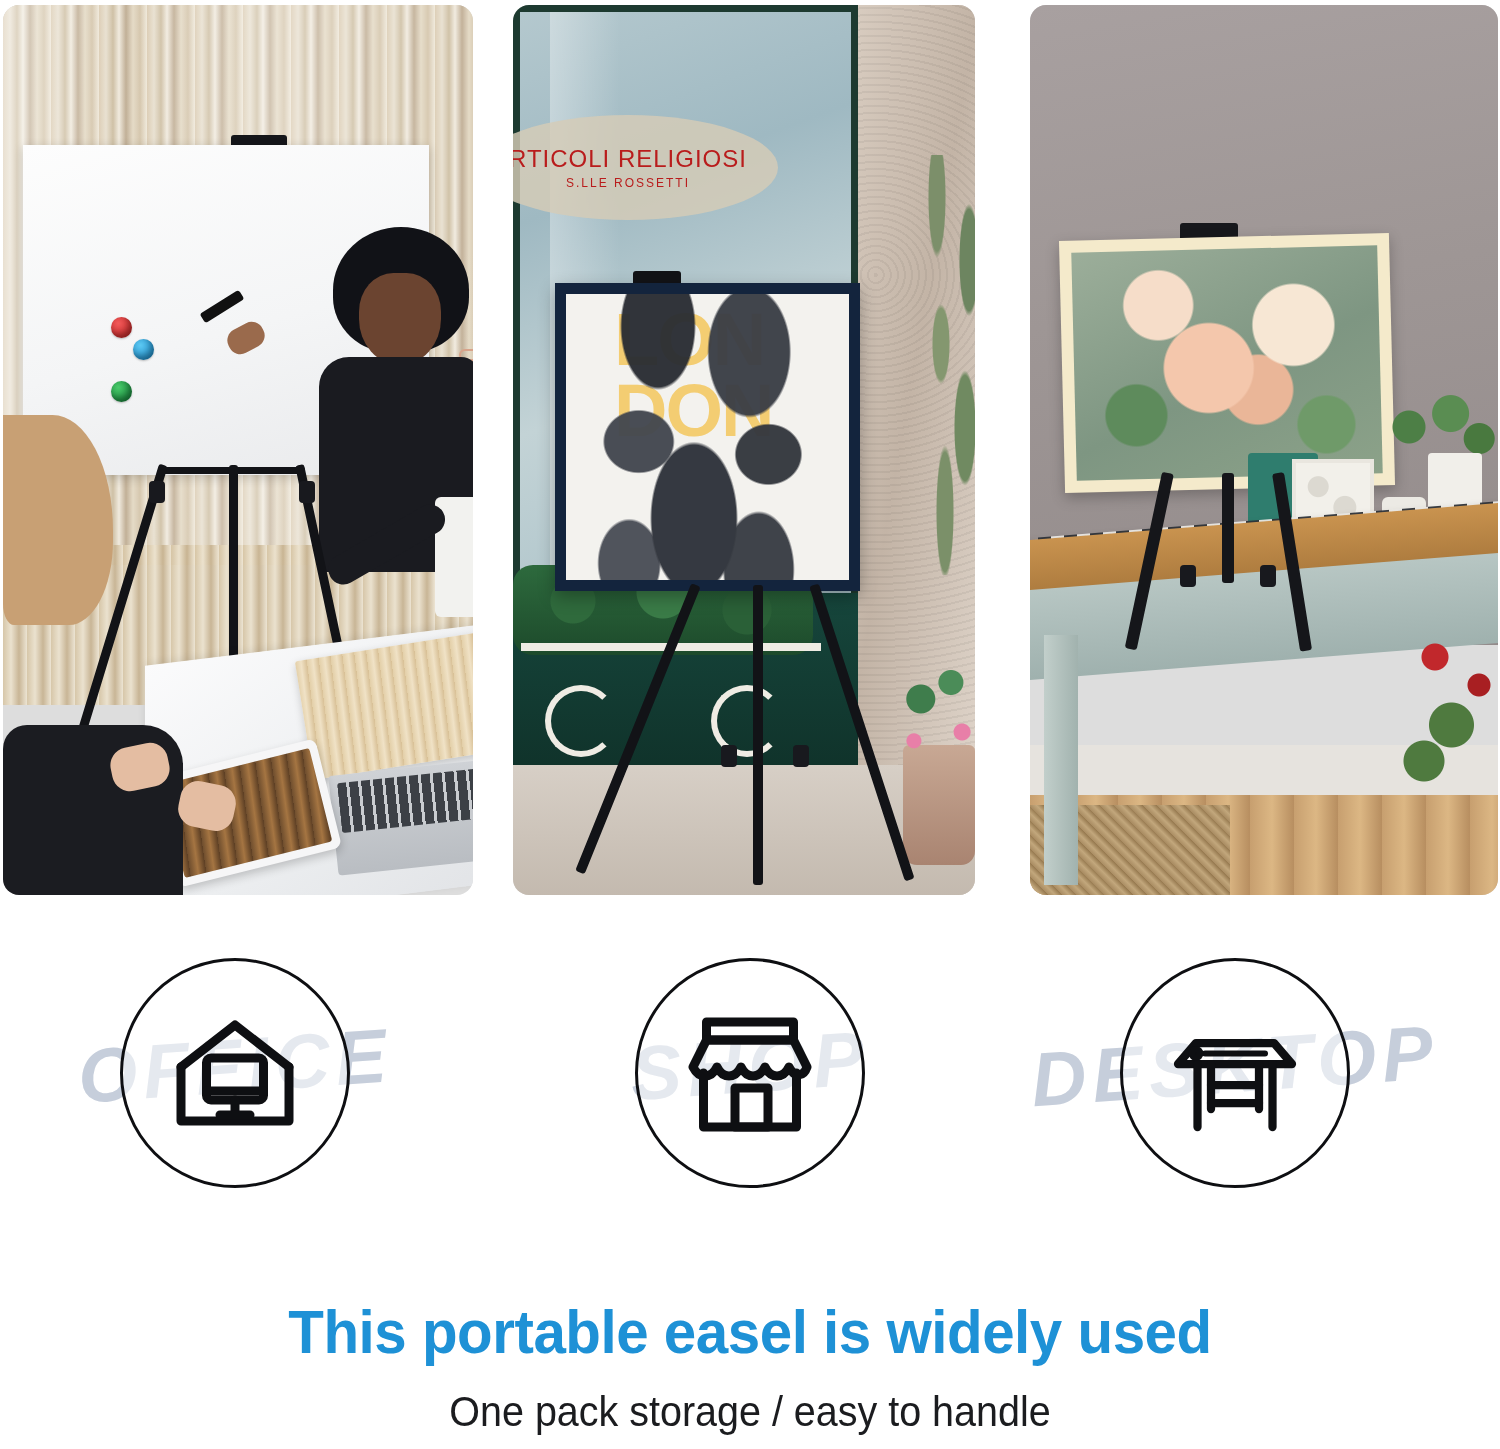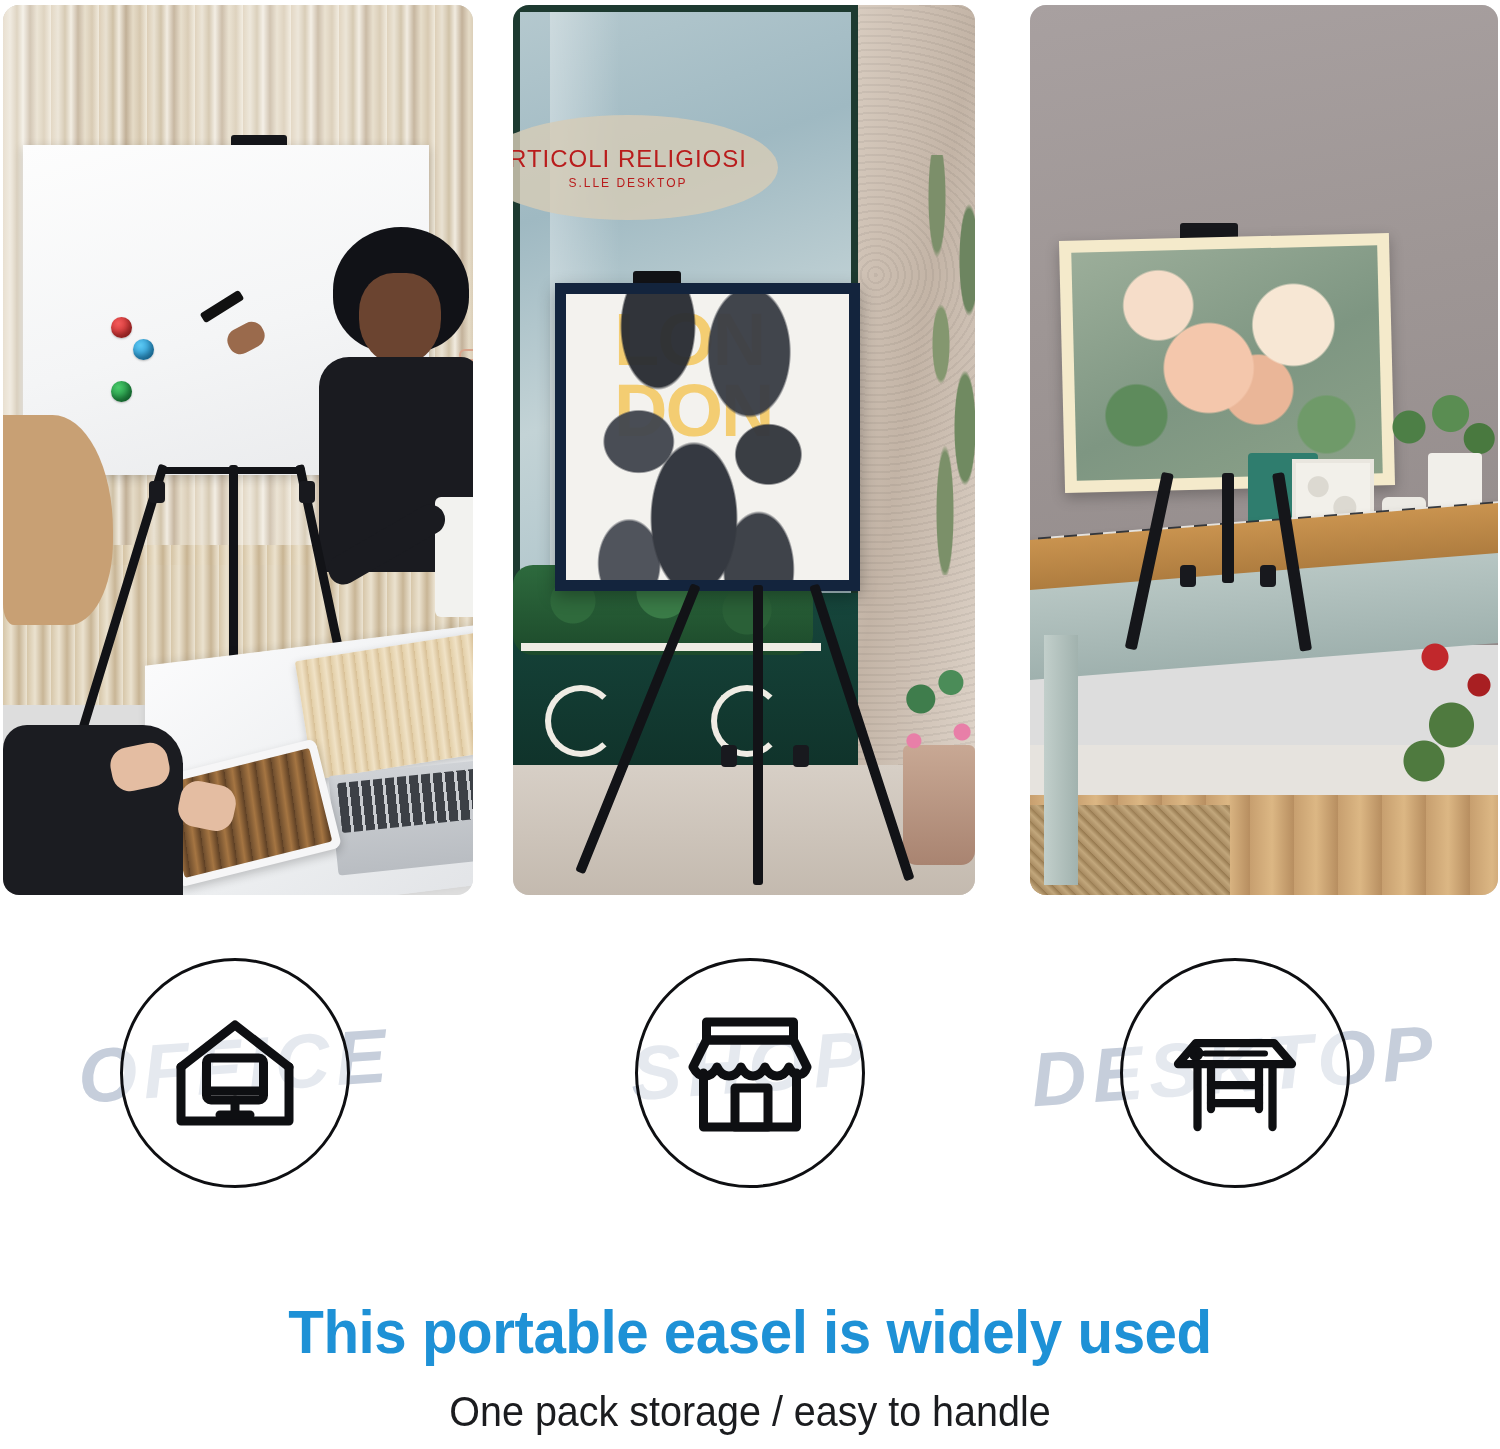--- a/index.html
+++ b/index.html
@@ -378,21 +378,21 @@
   </div>
 
   <div class="panel" id="panel-shop">
     <div class="scene">
       <div class="shop-wall"></div>
       <div class="shop-glass">
         <div class="glass-sheen"></div>
       </div>
       <div class="shop-ellipse">
         <div class="shop-title">RTICOLI RELIGIOSI</div>
-        <div class="shop-sub">S.LLE DESKTOP</div>
+        <div class="shop-sub">S.LLE ROSSETTI</div>
       </div>
       <div class="shop-lower"></div>
       <div class="hedge"></div>
       <div class="iron-bench">
         <div class="scroll" style="left:24px;top:34px;"></div>
         <div class="scroll" style="left:190px;top:34px;"></div>
       </div>
       <div class="shop-ground"></div>
       <div class="olive"></div>
       <div class="pot"></div>

